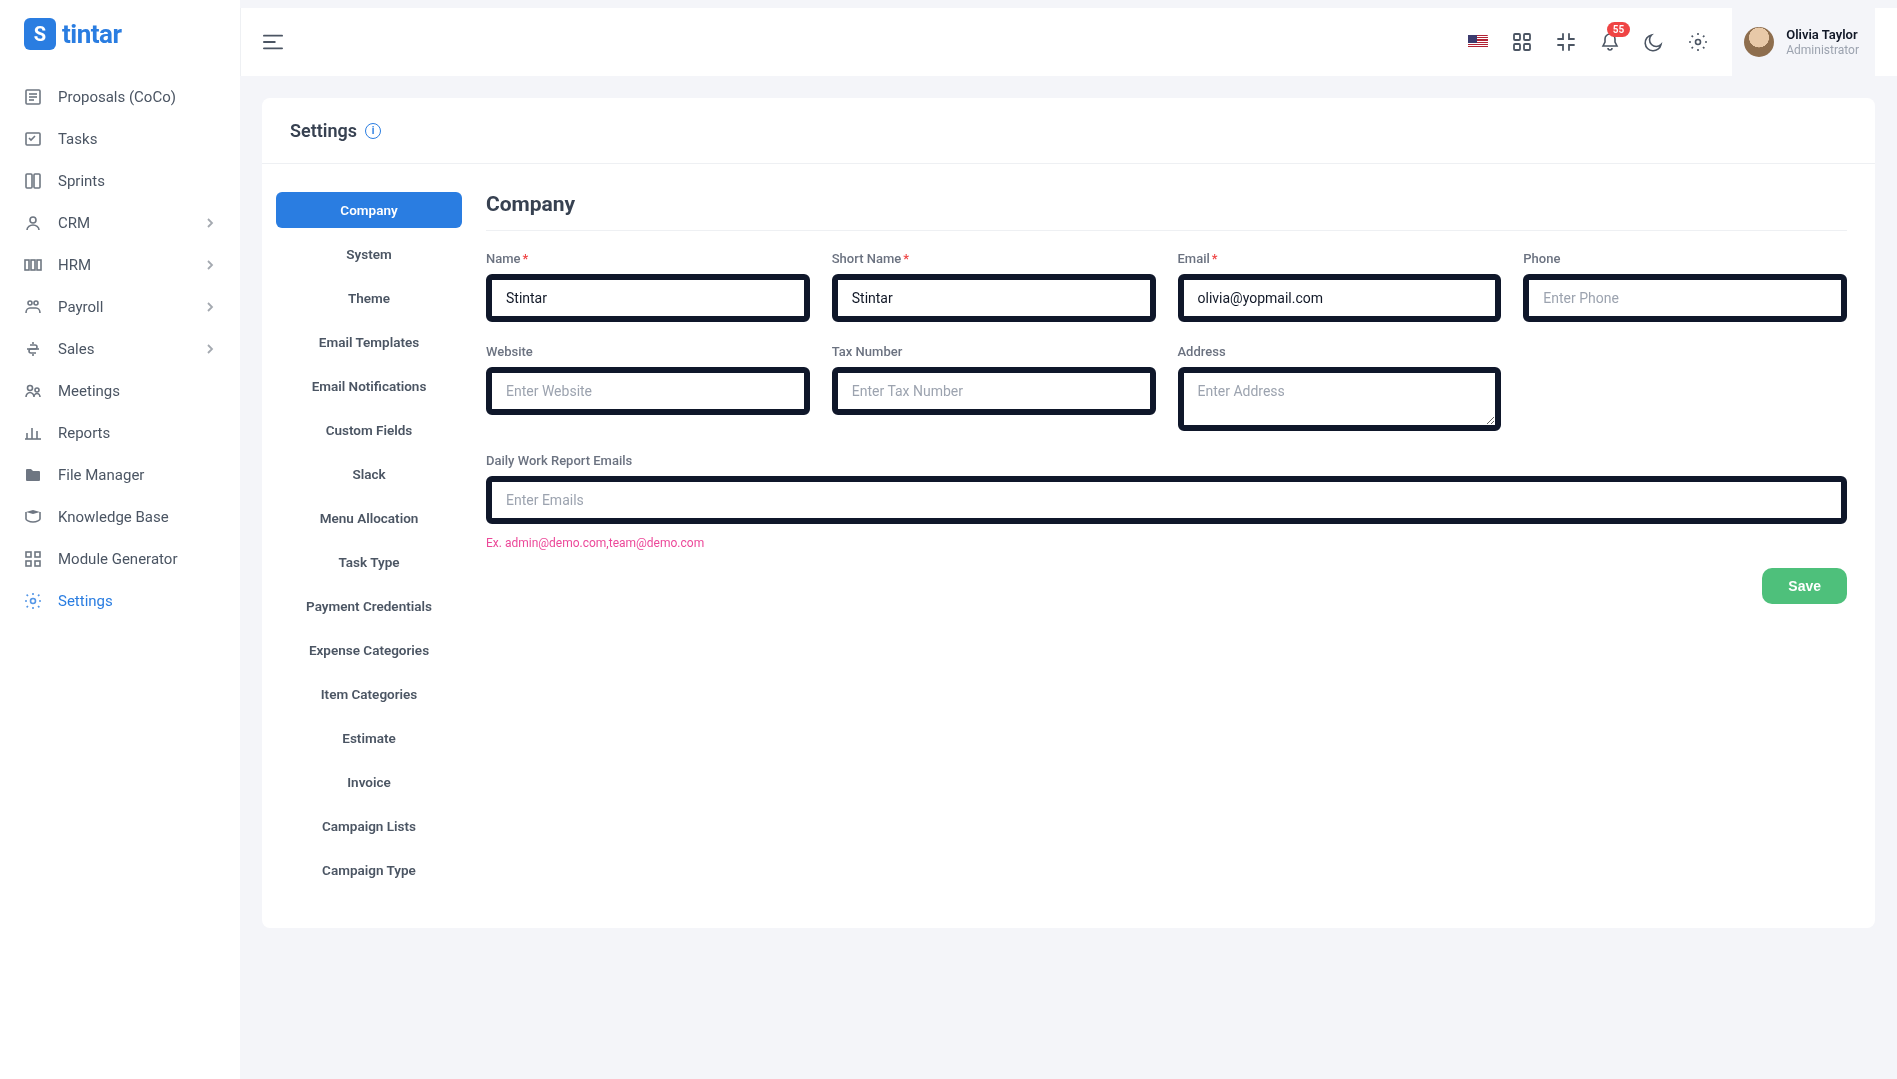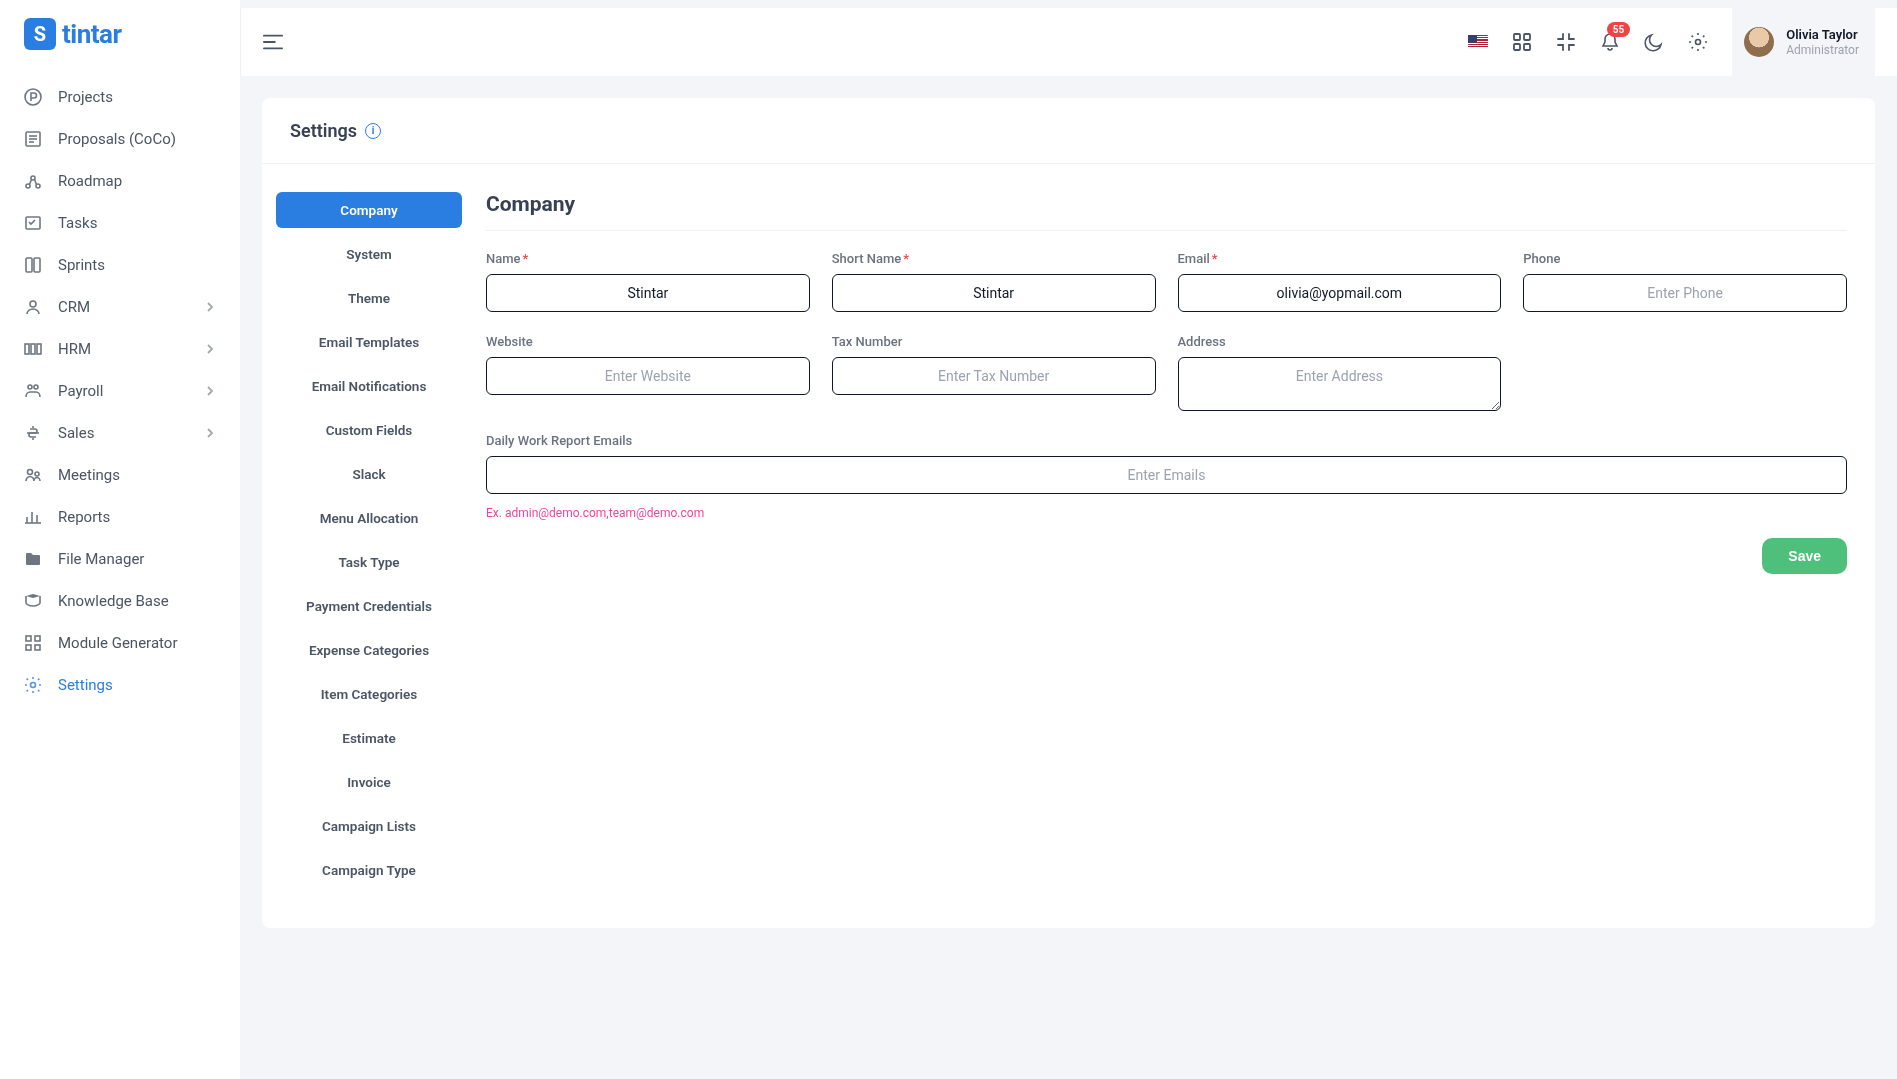--- a/index.html
+++ b/index.html
@@ -34,21 +34,21 @@
 .settings-tabs { width:186px; flex-shrink:0; display:flex; flex-direction:column; gap:8px; }
 .settings-tab { padding:10px 12px; text-align:center; border-radius:6px; font-size:13.5px; font-weight:600; color:#4b5563; cursor:pointer; }
 .settings-tab.active { background:#2a7de1; color:#fff; }
 .form-area { flex:1; }
 .section-title { font-size:21px; font-weight:700; color:#374151; padding-bottom:14px; border-bottom:1px solid #eef0f3; margin-bottom:20px; }
 .form-grid { display:grid; grid-template-columns:repeat(4, 1fr); gap:22px 22px; }
 .form-group { display:flex; flex-direction:column; gap:8px; }
 .form-group.span4 { grid-column: span 4; }
 .label { font-size:13px; color:#6b7280; font-weight:500; }
 .req { color:#ef4444; margin-left:2px; }
-.input, .textarea { border:1px solid #0f172a; border-radius:6px; padding:10px 14px; font-size:14px; color:#111827; background:#fff; font-family:inherit; width:100%;text-align:center; }
+.input, .textarea { border:6px solid #0f172a; border-radius:6px; padding:10px 14px; font-size:14px; color:#111827; background:#fff; font-family:inherit; width:100%; }
 .input::placeholder, .textarea::placeholder { color:#9ca3af; }
 .textarea { min-height:54px; resize:vertical; }
 .hint { font-size:12px; color:#ec4899; margin-top:4px; }
 .form-actions { display:flex; justify-content:flex-end; margin-top:18px; }
 .btn-save { background:#4ec07b; color:#fff; border:none; border-radius:10px; padding:10px 26px; font-size:14px; font-weight:600; cursor:pointer; }
 .flag { width:20px; height:14px; background:linear-gradient(#b22234 0 8%, #fff 8% 16%, #b22234 16% 24%, #fff 24% 32%, #b22234 32% 40%, #fff 40% 48%, #b22234 48% 56%, #fff 56% 64%, #b22234 64% 72%, #fff 72% 80%, #b22234 80% 88%, #fff 88% 100%); position:relative; border-radius:1px; }
 .flag::before { content:""; position:absolute; left:0; top:0; width:9px; height:7.5px; background:#3c3b6e; }
 svg { display:block; }
 </style>
 </head>
@@ -57,47 +57,27 @@
 <div class="app">
   <aside class="sidebar">
     <div class="logo">
       <span class="logo-mark">S</span>
       <span class="logo-text">tintar</span>
     </div>
     <ul class="nav" id="nav">
         <li class="nav-item">
           <span class="icon">
             <svg width="18" height="18" viewBox="0 0 18 18" fill="none" stroke="currentColor" stroke-width="1.6">
-              <circle cx="9" cy="9" r="8"></circle>
-              <path d="M7 5h3a2.5 2.5 0 0 1 0 5H7V5zM7 13V10"></path>
-            </svg>
-          </span>
-          <span>Projects</span>
-        </li>
-        <li class="nav-item">
-          <span class="icon">
-            <svg width="18" height="18" viewBox="0 0 18 18" fill="none" stroke="currentColor" stroke-width="1.6">
               <rect x="2" y="2" width="14" height="14" rx="1"></rect>
               <line x1="5" y1="6" x2="13" y2="6"></line>
               <line x1="5" y1="9" x2="13" y2="9"></line>
               <line x1="5" y1="12" x2="10" y2="12"></line>
             </svg>
           </span>
           <span>Proposals (CoCo)</span>
-        </li>
-        <li class="nav-item">
-          <span class="icon">
-            <svg width="18" height="18" viewBox="0 0 18 18" fill="none" stroke="currentColor" stroke-width="1.6">
-              <circle cx="4" cy="14" r="2"></circle>
-              <circle cx="9" cy="6" r="2"></circle>
-              <circle cx="14" cy="14" r="2"></circle>
-              <path d="M5.5 12.5L7.5 7.5M10.5 7.5l2 5"></path>
-            </svg>
-          </span>
-          <span>Roadmap</span>
         </li>
         <li class="nav-item">
           <span class="icon">
             <svg width="18" height="18" viewBox="0 0 18 18" fill="none" stroke="currentColor" stroke-width="1.6">
               <rect x="2" y="3" width="14" height="12" rx="1"></rect>
               <path d="M5 8l2 2 4-4"></path>
             </svg>
           </span>
           <span>Tasks</span>
         </li>

